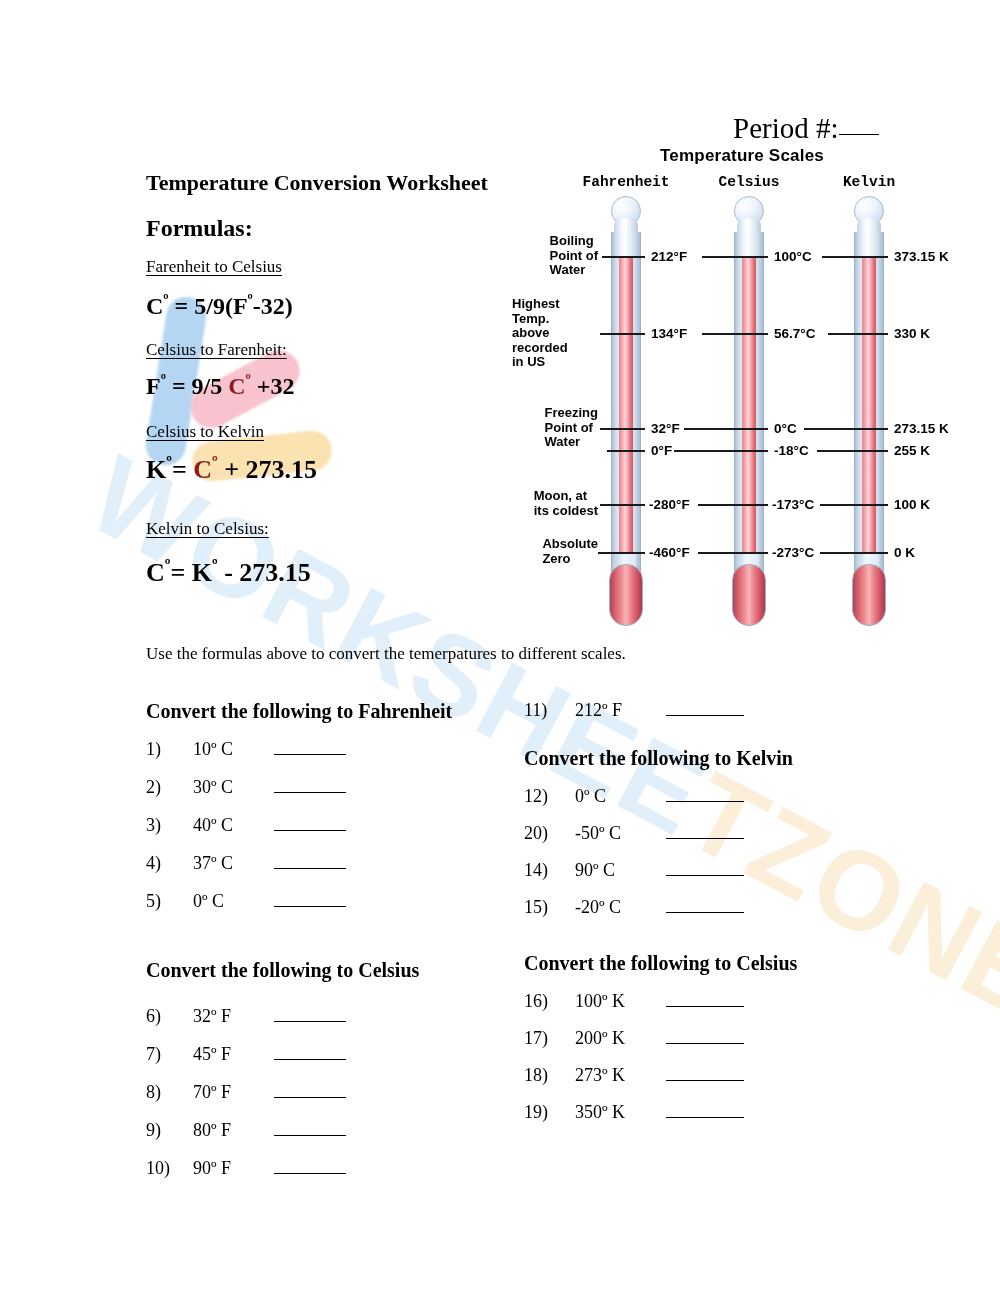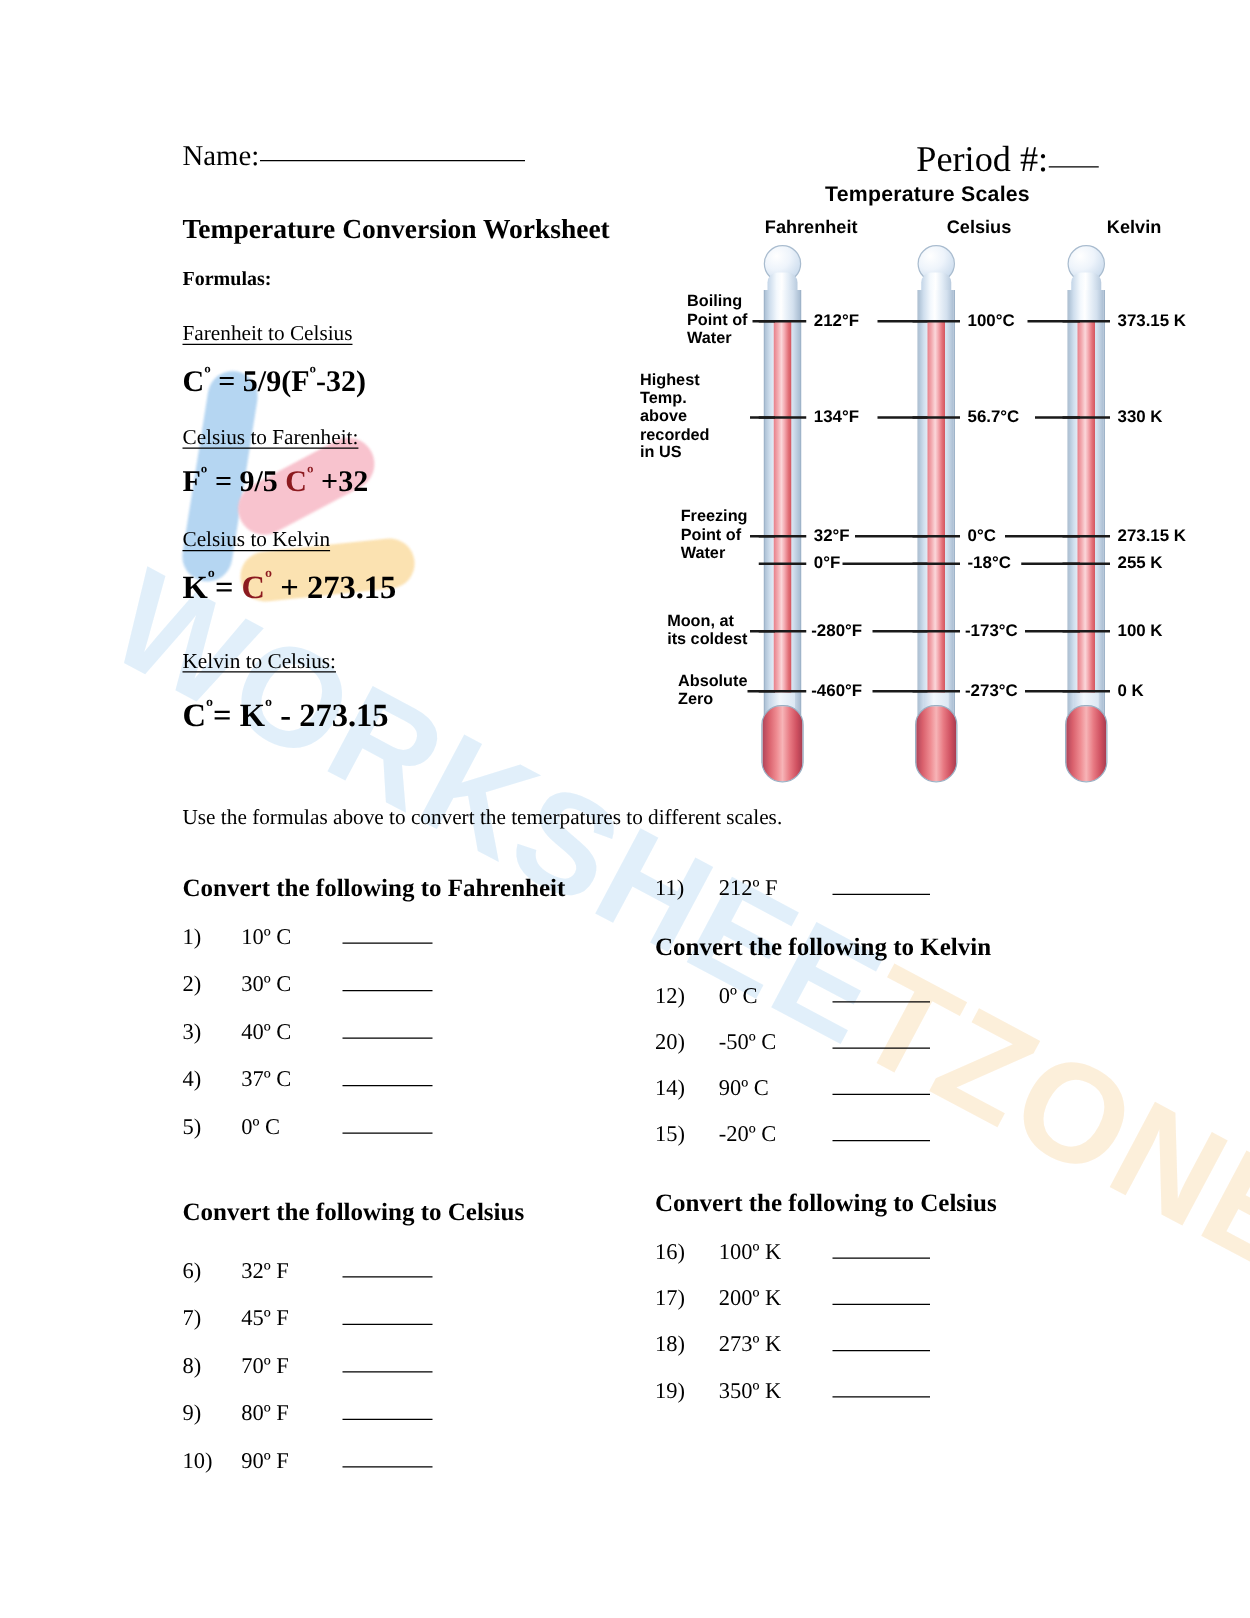--- a/index.html
+++ b/index.html
@@ -119,21 +119,21 @@
     left: 146px;
     top: 170px;
     font-size: 22px;
     font-weight: bold;
   }
 
   .formulas-label {
     position: absolute;
     left: 146px;
     top: 215px;
-    font-size: 16px;
+    font-size: 24px;
     font-weight: bold;
   }
 
   .f-sub {
     position: absolute;
     left: 146px;
     font-size: 17px;
     text-decoration: underline;
     text-underline-offset: 3px;
   }
@@ -219,24 +219,24 @@
     left: 0; right: 0;
     top: 0;
     text-align: center;
     font-family: "Liberation Sans", "DejaVu Sans", sans-serif;
     font-weight: bold;
     font-size: 17px;
     letter-spacing: 0.2px;
   }
   .scale-name {
     position: absolute;
-    font-family: Liberation Sans, sans-serif;
+    font-family: Liberation Mono, monospace;
     font-weight: bold;
     font-size: 14.5px;
-    text-align: right;
+    text-align: center;
     width: 120px;
     top: 28px;
   }
 
   .therm {
     position: absolute;
     top: 50px;
     width: 38px;
     height: 428px;
   }
@@ -458,23 +458,20 @@
     <div class="lead" style="left:186px; top:406px; width:44px;"></div>
     <div class="tick" style="left:218px; top:406px; width:38px;"></div>
     <div class="val-lbl" style="left:260px; top:406px;">-273°C</div>
     <div class="lead" style="left:308px; top:406px; width:44px;"></div>
     <div class="tick" style="left:338px; top:406px; width:38px;"></div>
     <div class="val-lbl" style="left:382px; top:406px;">0 K</div>
   </div>
 
   <div class="content">
 
-    <div class="hdr-name">
-      <span>Name:</span><span class="rule"></span>
-    </div>
 
     <div class="hdr-period">
       <span>Period #:</span><span class="rule"></span>
     </div>
 
     <div class="doc-title">Temperature Conversion Worksheet</div>
     <div class="formulas-label">Formulas:</div>
 
     <div class="f-sub f-sub-1">Farenheit to Celsius</div>
     <div class="f-eq f-eq-1"><span>C</span><span class="sup">º</span><span> = 5/9(F</span><span class="sup">º</span><span>-32)</span></div>

